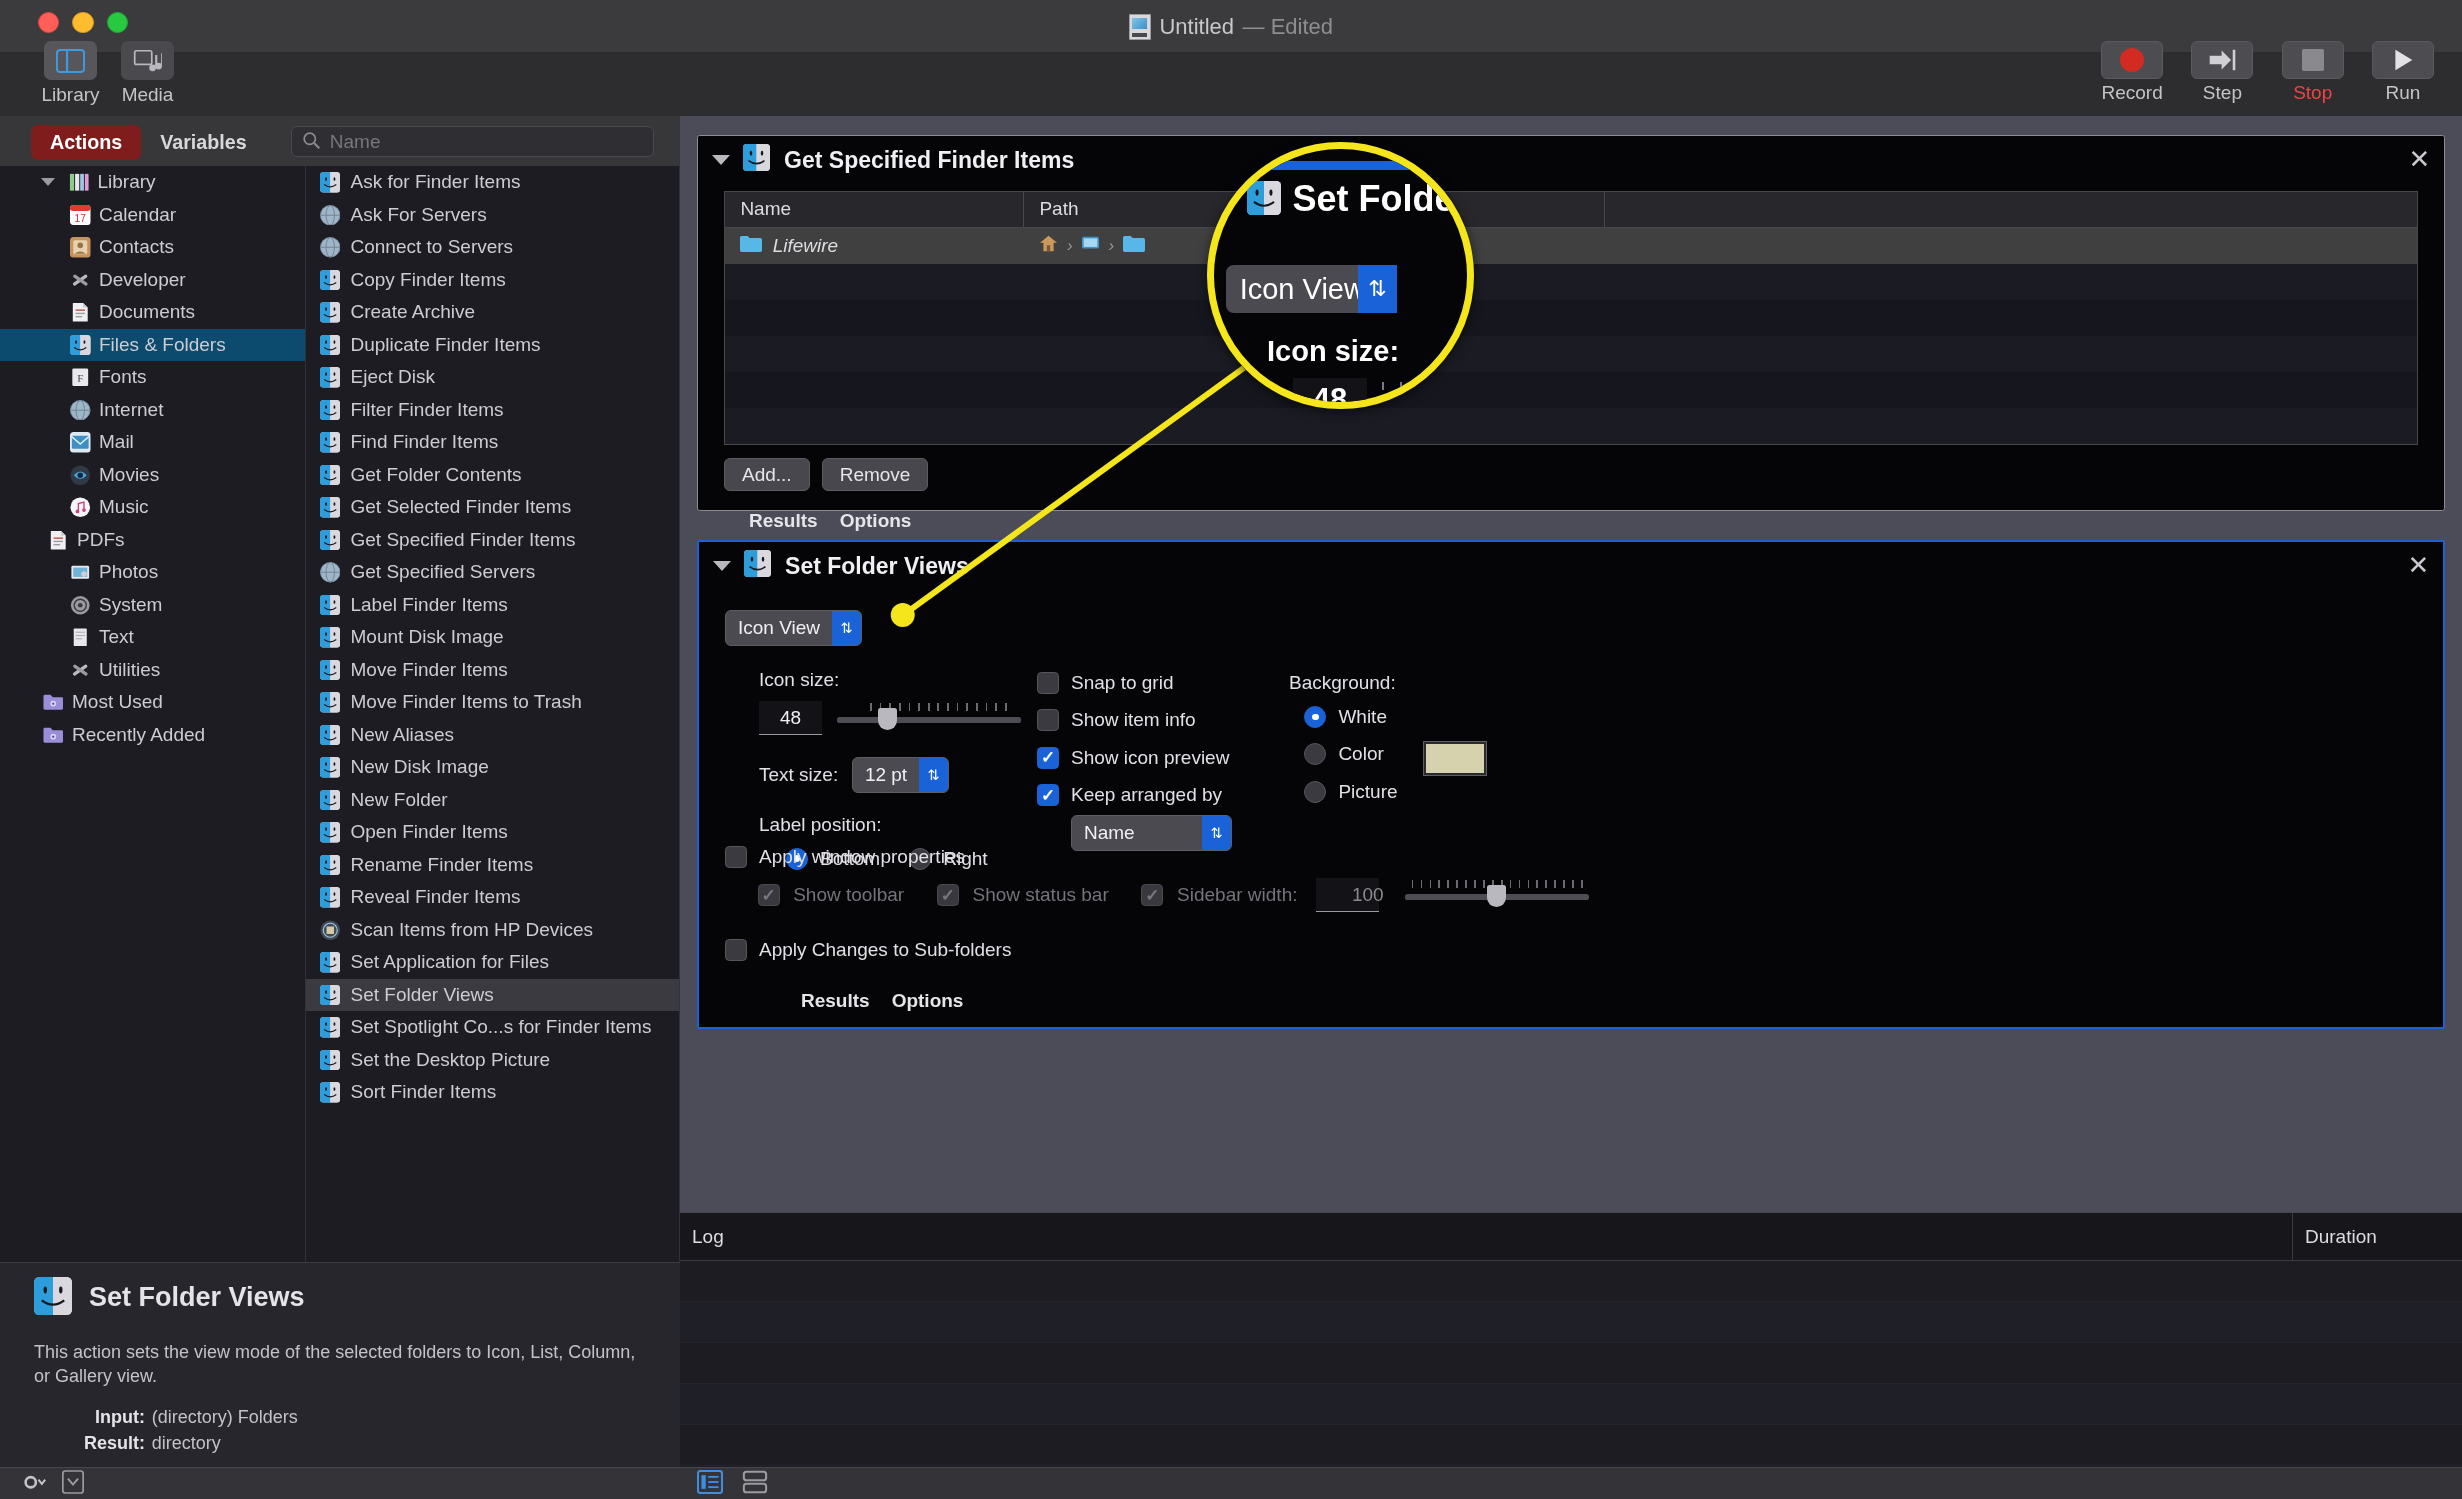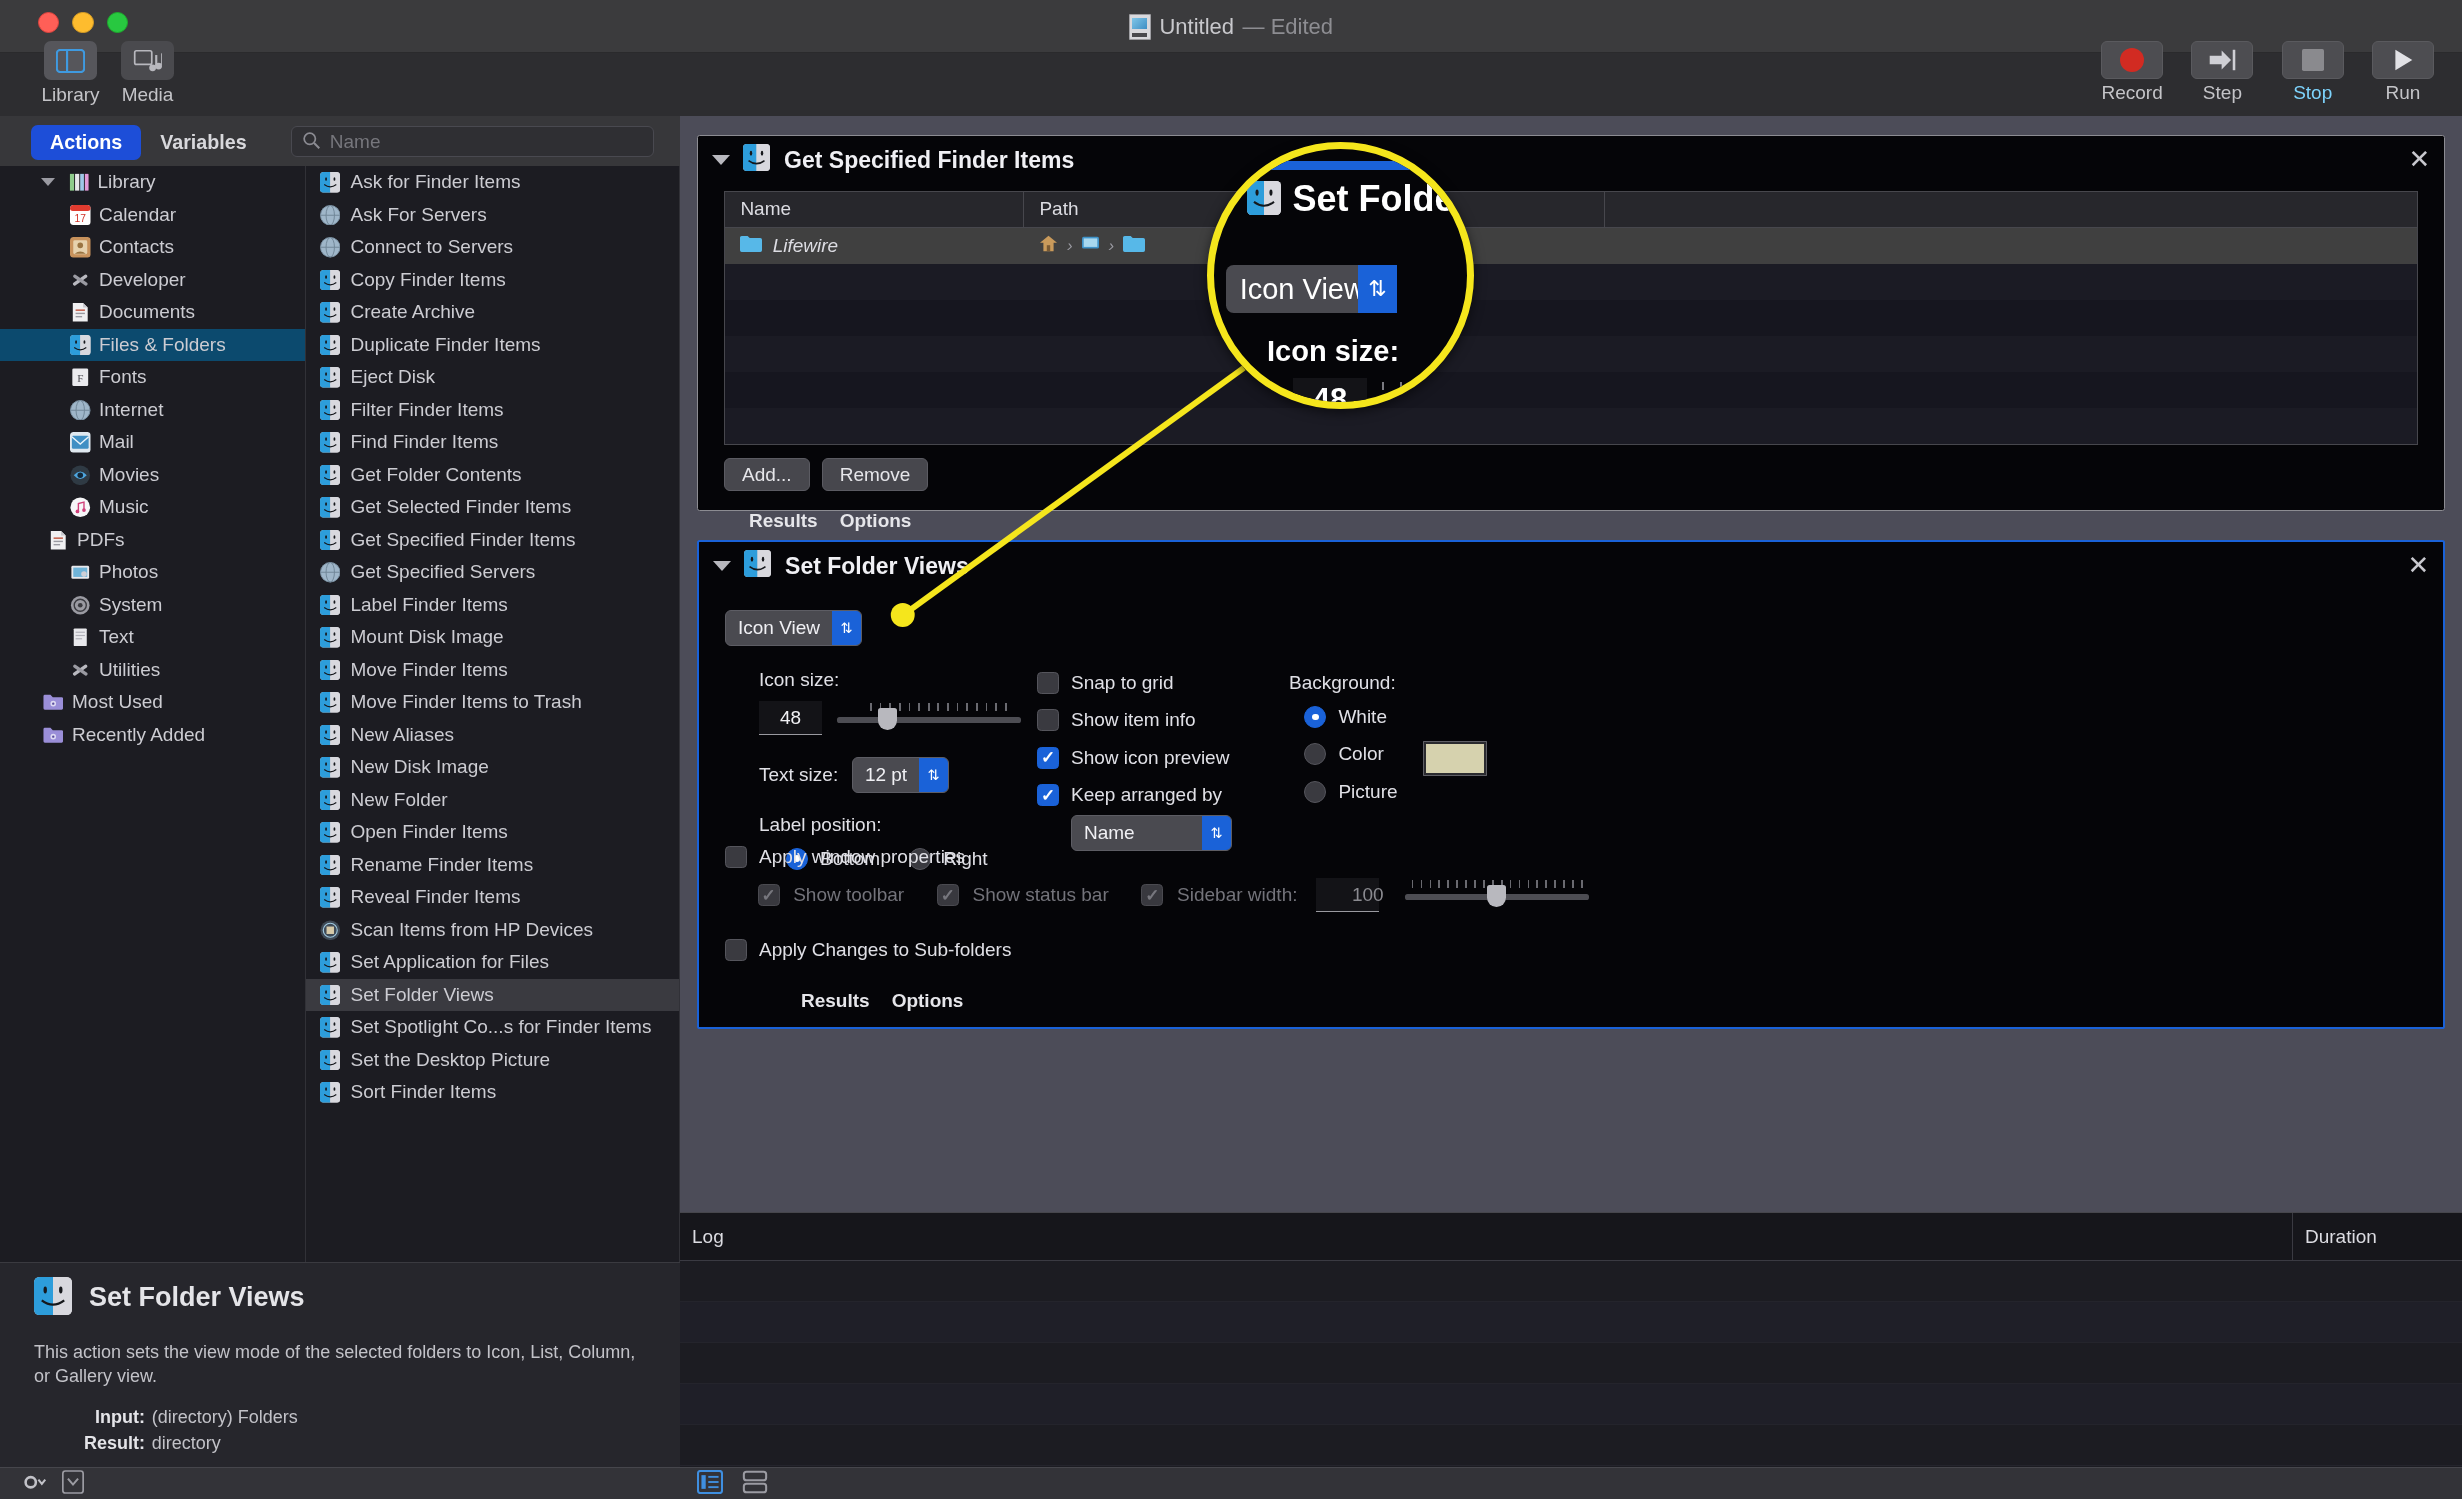--- a/index.html
+++ b/index.html
@@ -56,37 +56,37 @@
   .tb-label{ font-size:19px;color:#c4c4c8; margin-top:4.3px;}
 
   .toolbar-right{ position:absolute; right:19px; top:41px; display:flex; gap:10.3px;}
   .rb-item{ display:flex; flex-direction:column; align-items:center; width:80px;}
   .rb-box{
     width:62px;height:38px;border-radius:6px;background:#4d4d51;
     border:0.9px solid #5a5a5e;
     display:flex;align-items:center;justify-content:center;
   }
   .rb-label{ font-size:19px;color:#c4c4c8;margin-top:3.4px;}
-  .rb-label.dim{ color:#7dd3fc; }
+  .rb-label.dim{ color:#ef4444; }
   .rec-dot{width:24px;height:24px;border-radius:50%;background:#d22b22;}
   .stop-sq{width:22px;height:22px;background:#8a8a8e;border-radius:1.7px;}
 
   
   .tabrow{
     position:absolute; left:0; top:116px; width:680px; height:50px;
     background:#37373a;
   }
   .seg{
     position:absolute; left:31px; top:8.5px; display:flex; align-items:center;
   }
   .seg-btn{
     font-size:19.7px; color:#d8d8dc; padding:6px 19px; border-radius:6.8px;
     font-weight:600;
   }
-  .seg-btn.active{ background:#1d4ed8; color:#fff;}
+  .seg-btn.active{ background:#7f1d1d; color:#fff;}
   .searchbox{
     position:absolute; left:291px; top:10.3px; width:363px; height:31px;
     background:#2f2f33; border:0.9px solid #494950; border-radius:6px;
     display:flex; align-items:center; padding-left:10.3px; gap:8.5px;
   }
   .search-ph{ font-size:19px;color:#76767c;}
 
   
   .leftpane{
     position:absolute; left:0; top:166px; width:306px; height:1096px;

